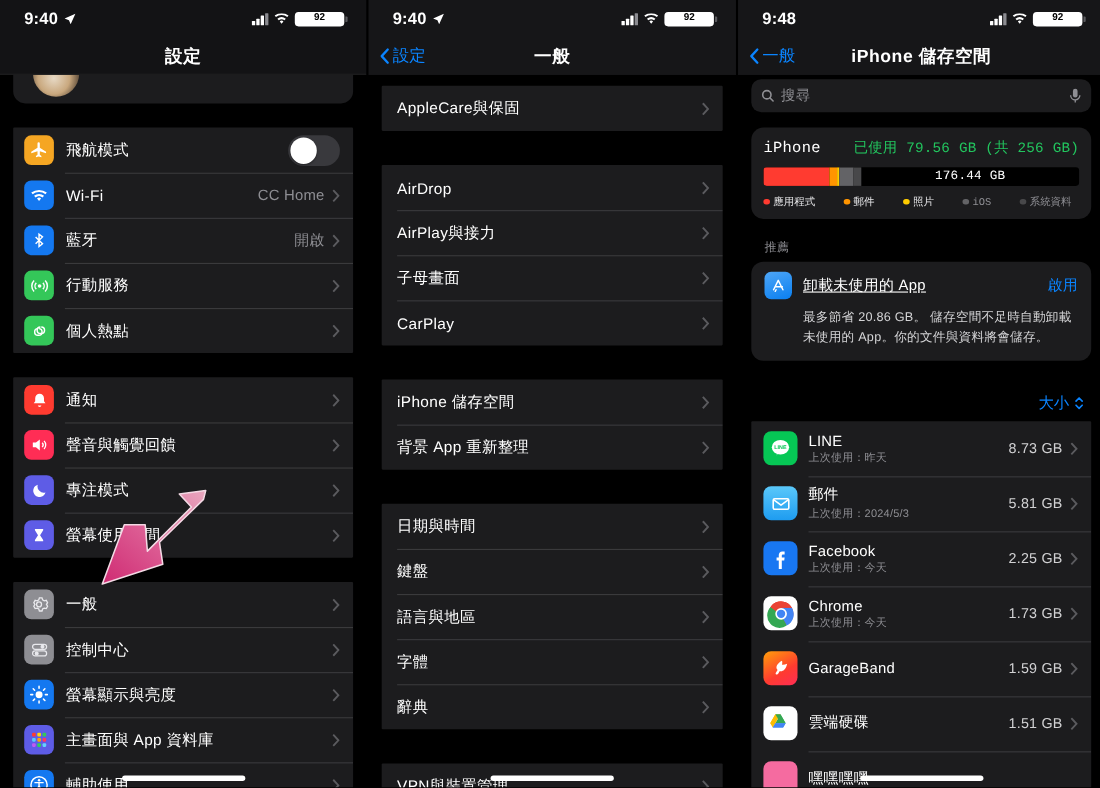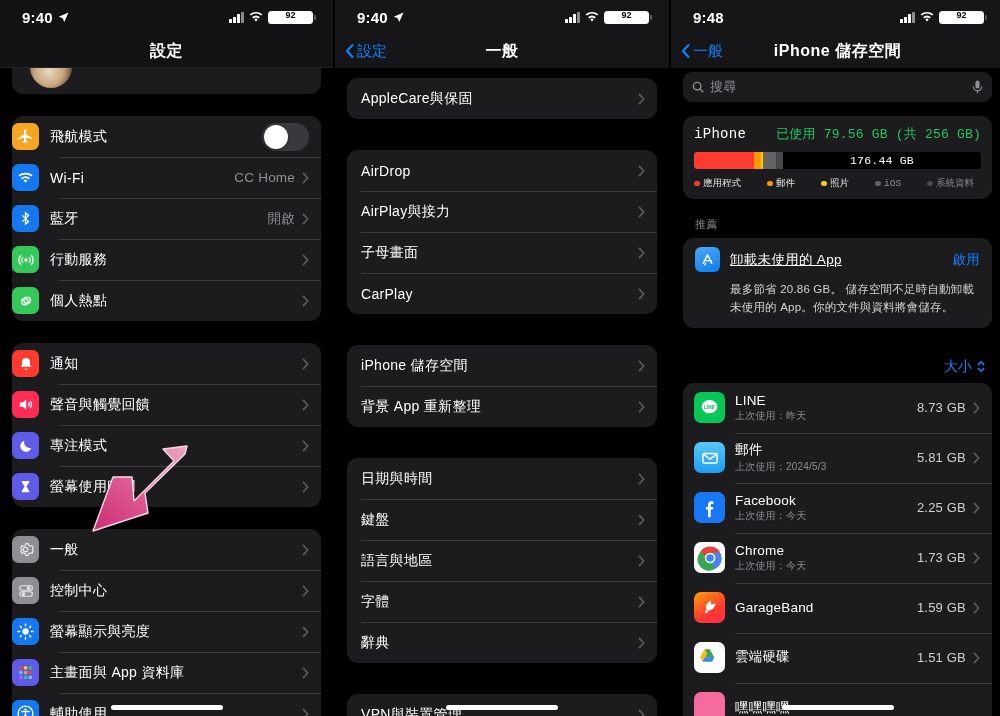--- a/index.html
+++ b/index.html
@@ -63,26 +63,26 @@
     backdrop-filter: blur(14px);
     z-index: 20;
     border-bottom:.5px solid rgba(255,255,255,.07);
   }
   .navblur.opaque { background:#161618; border-bottom:none; }
 
   .scrollzone { position:absolute; left:0; right:0; top:0; bottom:0; }
 
   
   .group {
-    background:#1c1c1e; border-radius:11px; margin: 0 12px;
+    background:#1c1c1e; border-radius:1px; margin: 0 12px;
     overflow:hidden;
   }
   .row {
     position:relative; display:flex; align-items:center;
-    min-height:41px; padding-left:0; padding-right:12px;
+    min-height:41px; padding-left:10px; padding-right:12px;
     color:#fff;
   }
   .row + .row:before {
     content:""; position:absolute; left:47px; right:0; top:0;
     height:.5px; background:#3a3a3c;
   }
   .row.noicon + .row.noicon:before { left:14px; }
   .row.noicon { padding-left:14px; }
   .ic {
     width:27px; height:27px; border-radius:6.5px; flex:0 0 auto;

